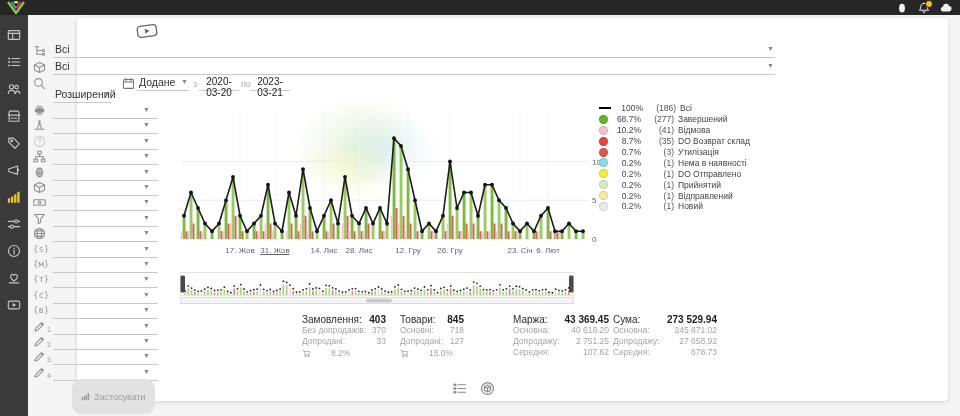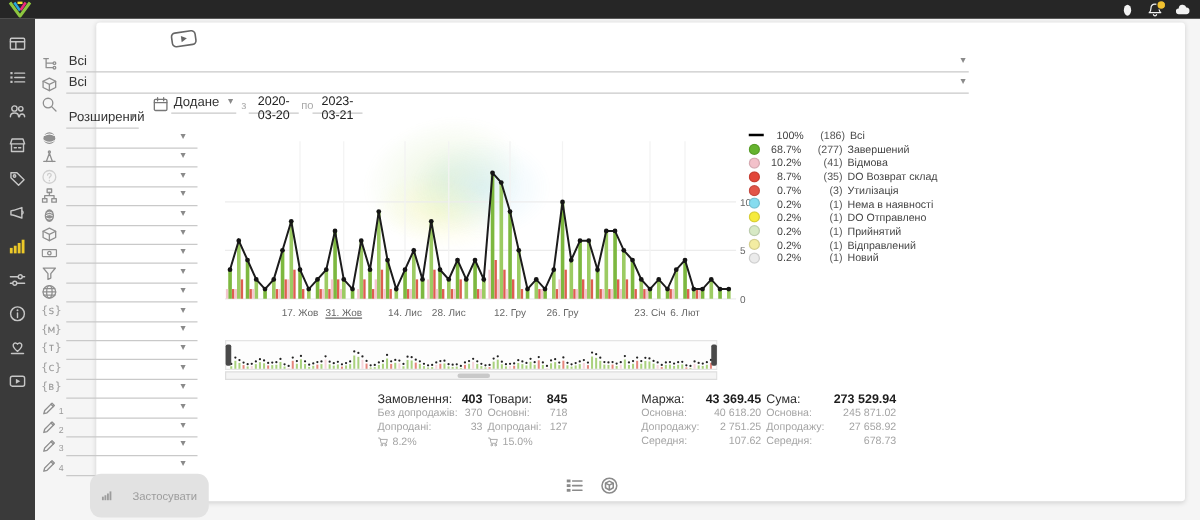--- a/index.html
+++ b/index.html
@@ -30,40 +30,40 @@
   .sel .val{position:absolute;left:2px;top:1px;white-space:nowrap;}
   .fic{position:absolute;width:13px;height:13px;color:#8f8f8f;}
   .fic svg.ic{width:13px;height:13px;}
   .lbl{position:absolute;font-size:9px;color:#aaa;}
   .dateinp{position:absolute;border-bottom:1px solid #c9c9c9;height:14px;font-size:10px;color:#222;text-align:center;cursor:text;}
   
   .f-row{position:absolute;height:15px;}
   .f-glyph{position:absolute;font-size:9px;color:#9a9a9a;font-family:"DejaVu Sans Mono","Liberation Mono",monospace;}
   .f-sub{position:absolute;font-size:7px;color:#9a9a9a;}
   .apply-btn{position:absolute;left:72px;top:379px;height:35px;border-radius:9px;background:#e2e2e2;color:#9c9c9c;
-    font-size:9px;display:flex;align-items:center;gap:16px;padding:0 9px;cursor:pointer;border:none;}
+    font-size:9px;display:flex;align-items:center;gap:4px;padding:0 9px;cursor:pointer;border:none;}
   .apply-btn svg.ic{width:9px;height:9px;color:#9c9c9c;}
   
   .wm{position:absolute;border-radius:50%;filter:blur(2px);}
   .ylab{position:absolute;font-size:8px;color:#666;}
   .xlab{position:absolute;top:246px;font-size:8px;color:#666;transform:translateX(-50%);white-space:nowrap;}
   
   .legend{position:absolute;left:599px;top:103px;width:190px;}
   .lg-row{display:flex;align-items:center;height:10.9px;font-size:8.5px;color:#444;cursor:pointer;}
   .lg-sw{width:9px;height:9px;border-radius:50%;margin-right:4px;flex:0 0 auto;border:1px solid rgba(0,0,0,.12);box-sizing:border-box;}
   .lg-line{width:12px;height:2px;background:#000;margin-right:3px;flex:0 0 auto;}
   .lg-pct{width:29px;text-align:right;margin-right:3px;}
   .lg-cnt{width:30px;text-align:right;margin-right:4px;color:#555;}
   
   .stats{position:absolute;left:302px;top:314px;width:430px;height:60px;}
   .st-col{position:absolute;top:0;}
   .st-head{font-size:10px;color:#2d2d2d;display:flex;justify-content:space-between;}
   .st-head b{font-weight:bold;color:#1d1d1d;}
   .st-row{font-size:8.5px;color:#a5a5a5;display:flex;justify-content:space-between;line-height:11px;}
-  .st-pct{font-size:8.5px;color:#a5a5a5;display:flex;align-items:center;gap:3px;line-height:12px;}
+  .st-pct{font-size:8.5px;color:#a5a5a5;display:flex;align-items:center;gap:20px;line-height:12px;}
   .st-pct svg.ic{width:9px;height:9px;color:#a5a5a5;}
   .toggle{position:absolute;top:381px;width:15px;height:15px;color:#8a8a8a;cursor:pointer;}
   .toggle svg.ic{width:15px;height:15px;}
 </style>
 </head>
 <body>
 
 <svg width="0" height="0" style="position:absolute">
   <defs>
     <symbol id="i-dashboard" viewBox="0 0 16 16">
@@ -1083,21 +1083,21 @@
         </div>
         <div class="st-pct">
           <span>
             <svg class="ic" style="width:9px;height:9px">
               <use href="#i-cart"></use>
             </svg>
           </span>
           <span>8.2%</span>
         </div>
       </div>
-      <div class="st-col" style="left: 88px; width: 64px;">
+      <div class="st-col" style="left: 98px; width: 64px;">
         <div class="st-head">
           <span>Товари:</span>
           <b>845</b>
         </div>
         <div class="st-row">
           <span>Основні:</span>
           <span>718</span>
         </div>
         <div class="st-row">
           <span>Допродані:</span>

